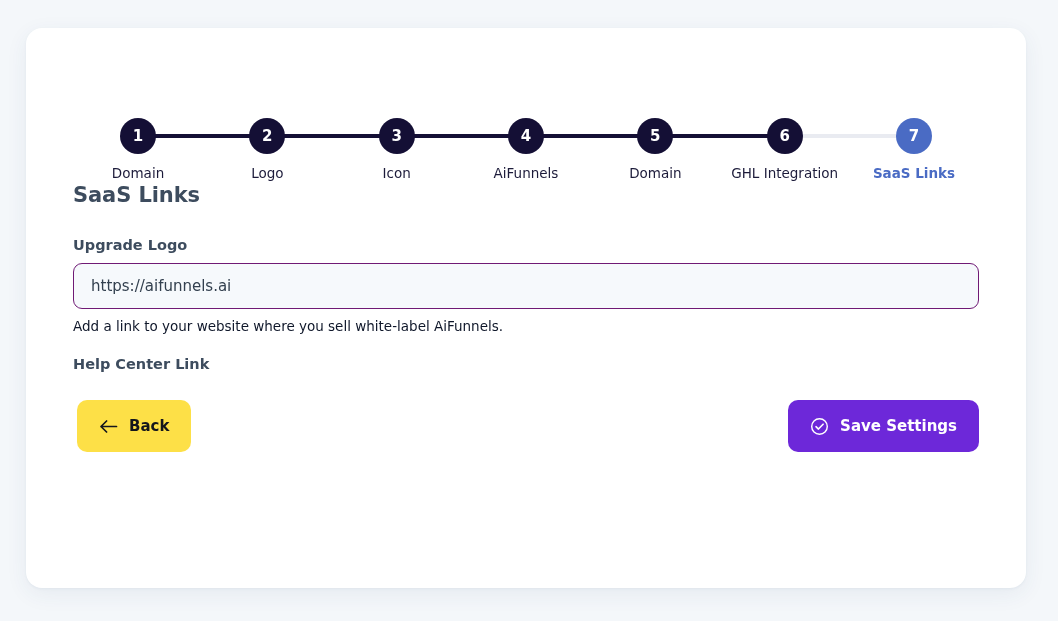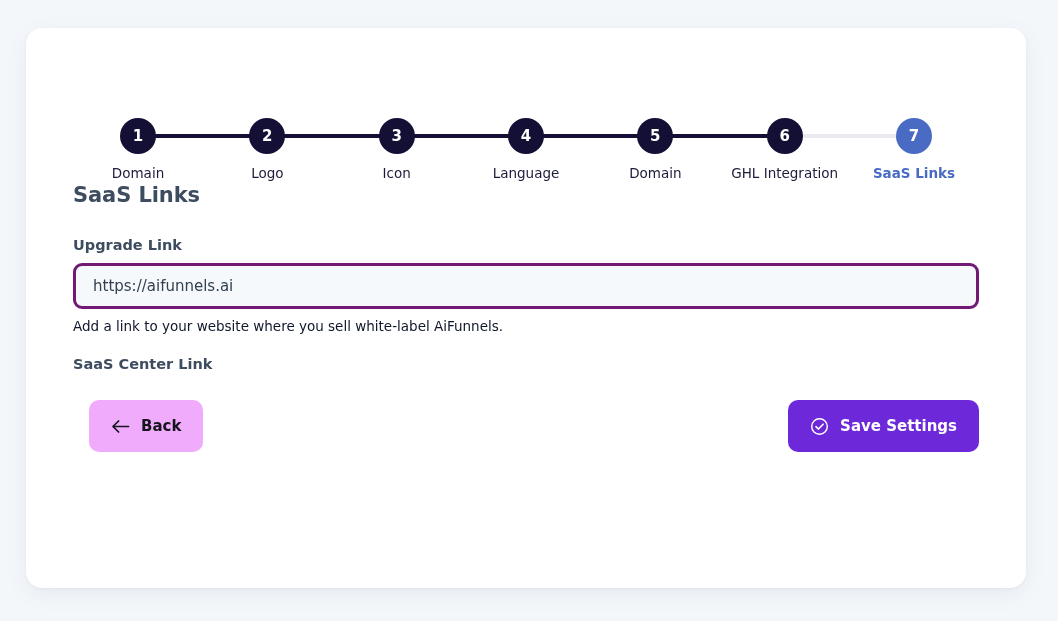--- a/index.html
+++ b/index.html
@@ -109,21 +109,21 @@
     font-size: 14.5px;
     font-weight: bold;
     color: #3d4c5e;
     margin-bottom: 10px;
   }
   .text-input {
     display: block;
     width: 906px;
     height: 46px;
     background: #f6f9fc;
-    border: 3px solid #701a75;
+    border: 1px solid #701a75;
     border-radius: 9px;
     padding: 0 17px;
     font-family: "DejaVu Sans", "Liberation Sans", sans-serif;
     font-size: 15px;
     color: #33404f;
     outline: none;
   }
   .text-input::placeholder { color: #9aa6b5; }
   .field-help {
     margin-top: 9px;
@@ -148,22 +148,22 @@
     font-size: 15px;
     font-weight: bold;
     display: flex;
     align-items: center;
     justify-content: center;
     gap: 11px;
     cursor: pointer;
     padding: 0 22px;
   }
   .btn-back {
-    left: 16px;
-    background: #f0abfc;
+    left: 4px;
+    background: #fde047;
     color: #14161c;
   }
   .btn-save {
     right: 0;
     background: #6d28d9;
     color: #ffffff;
   }
   .icon { display: inline-flex; align-items: center; }
 </style>
 </head>
@@ -182,41 +182,41 @@
           <div class="seg inactive" style="left: 646.667px; width: 129.333px;"></div>
         </div>
       <div id="stepper-nodes">
           <div class="step" style="left: 112px;">1</div>
           <div class="step-label" style="left: 112px;">Domain</div>
           <div class="step" style="left: 241.333px;">2</div>
           <div class="step-label" style="left: 241.333px;">Logo</div>
           <div class="step" style="left: 370.667px;">3</div>
           <div class="step-label" style="left: 370.667px;">Icon</div>
           <div class="step" style="left: 500px;">4</div>
-          <div class="step-label" style="left: 500px;">Language</div>
+          <div class="step-label" style="left: 500px;">AiFunnels</div>
           <div class="step" style="left: 629.333px;">5</div>
           <div class="step-label" style="left: 629.333px;">Domain</div>
           <div class="step" style="left: 758.667px;">6</div>
           <div class="step-label" style="left: 758.667px;">GHL Integration</div>
           <div class="step active" style="left: 888px;">7</div>
           <div class="step-label active" style="left: 888px;">SaaS Links</div>
         </div>
     </div>
 
     <div class="content">
       <div class="section-title">SaaS Links</div>
 
       <div class="field">
-        <div class="field-label">Upgrade Link</div>
+        <div class="field-label">Upgrade Logo</div>
         <input class="text-input" type="text" value="https://aifunnels.ai" style="">
         <div class="field-help">Add a link to your website where you sell white-label AiFunnels.</div>
       </div>
 
       <div class="field">
-        <div class="field-label">SaaS Center Link</div>
+        <div class="field-label">Help Center Link</div>
       </div>
 
       <div class="actions">
         <button class="btn btn-back">
           <span class="icon">
             <svg width="19" height="15" viewBox="0 0 19 15" fill="none">
               <path d="M17.5 7.5H2M2 7.5L7.6 2M2 7.5L7.6 13" stroke="#14161c" stroke-width="1.7" stroke-linecap="round" stroke-linejoin="round"></path>
             </svg>
           </span>
           <span>Back</span>

